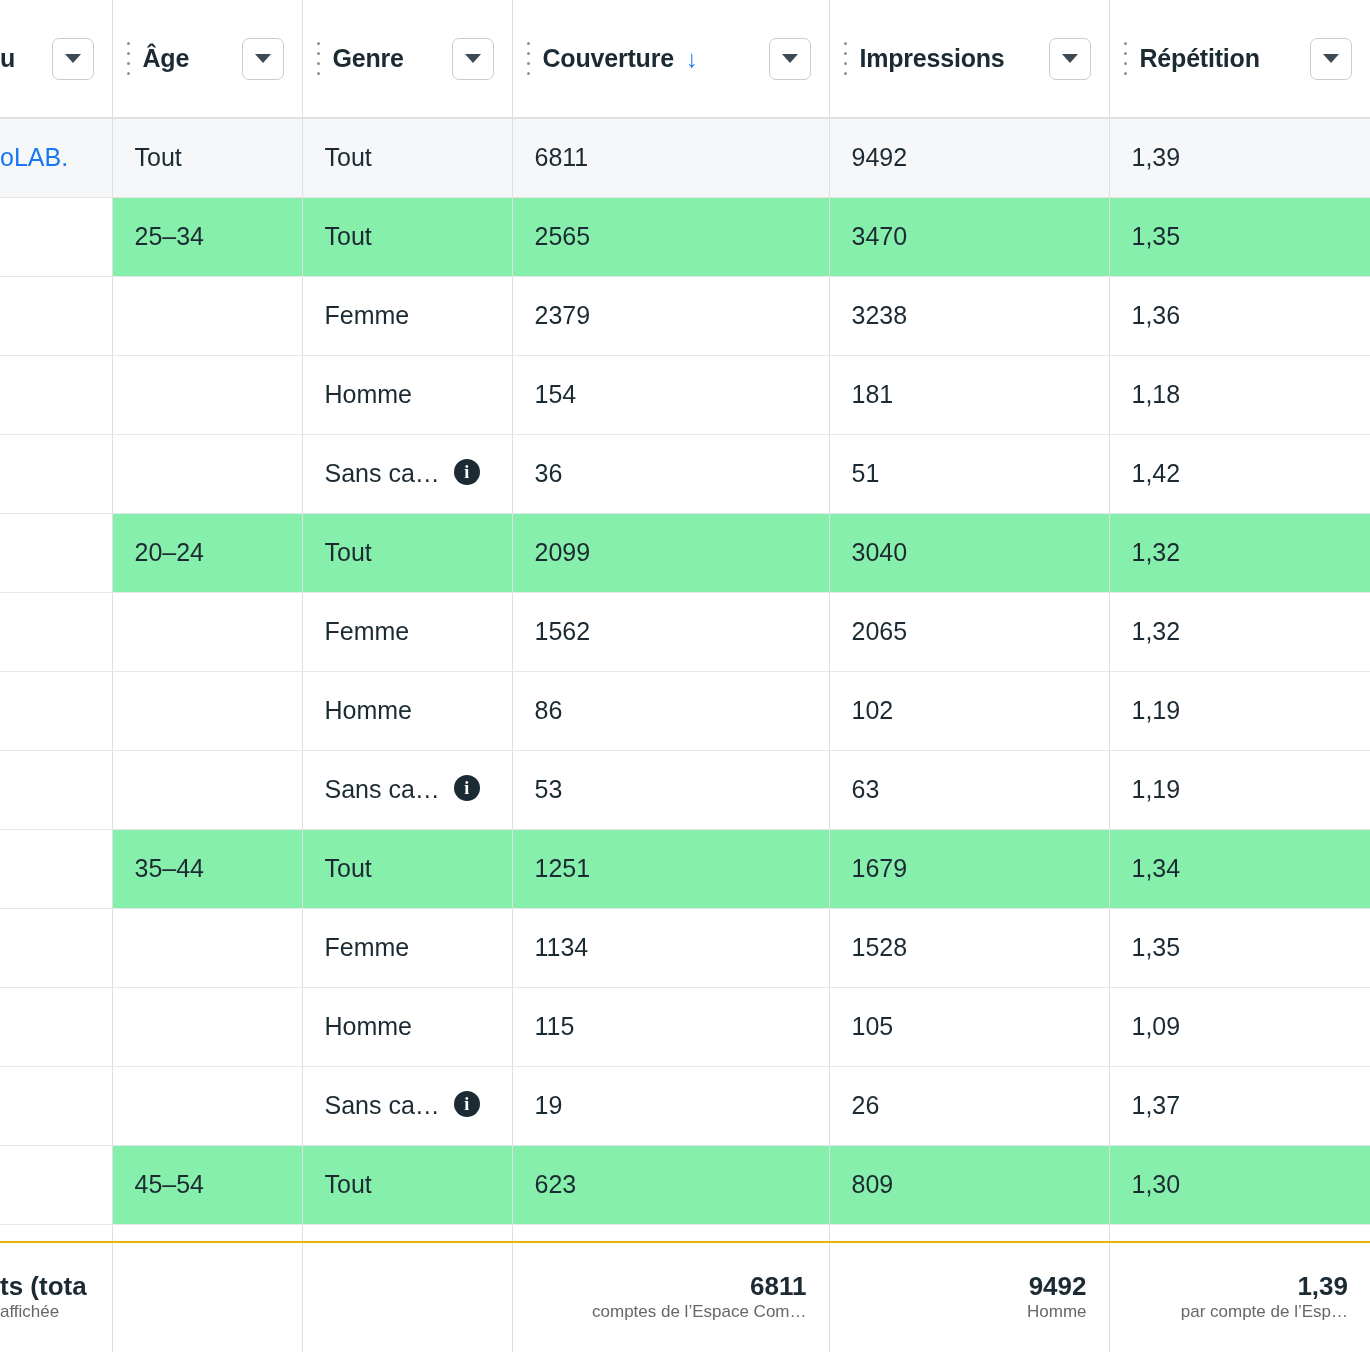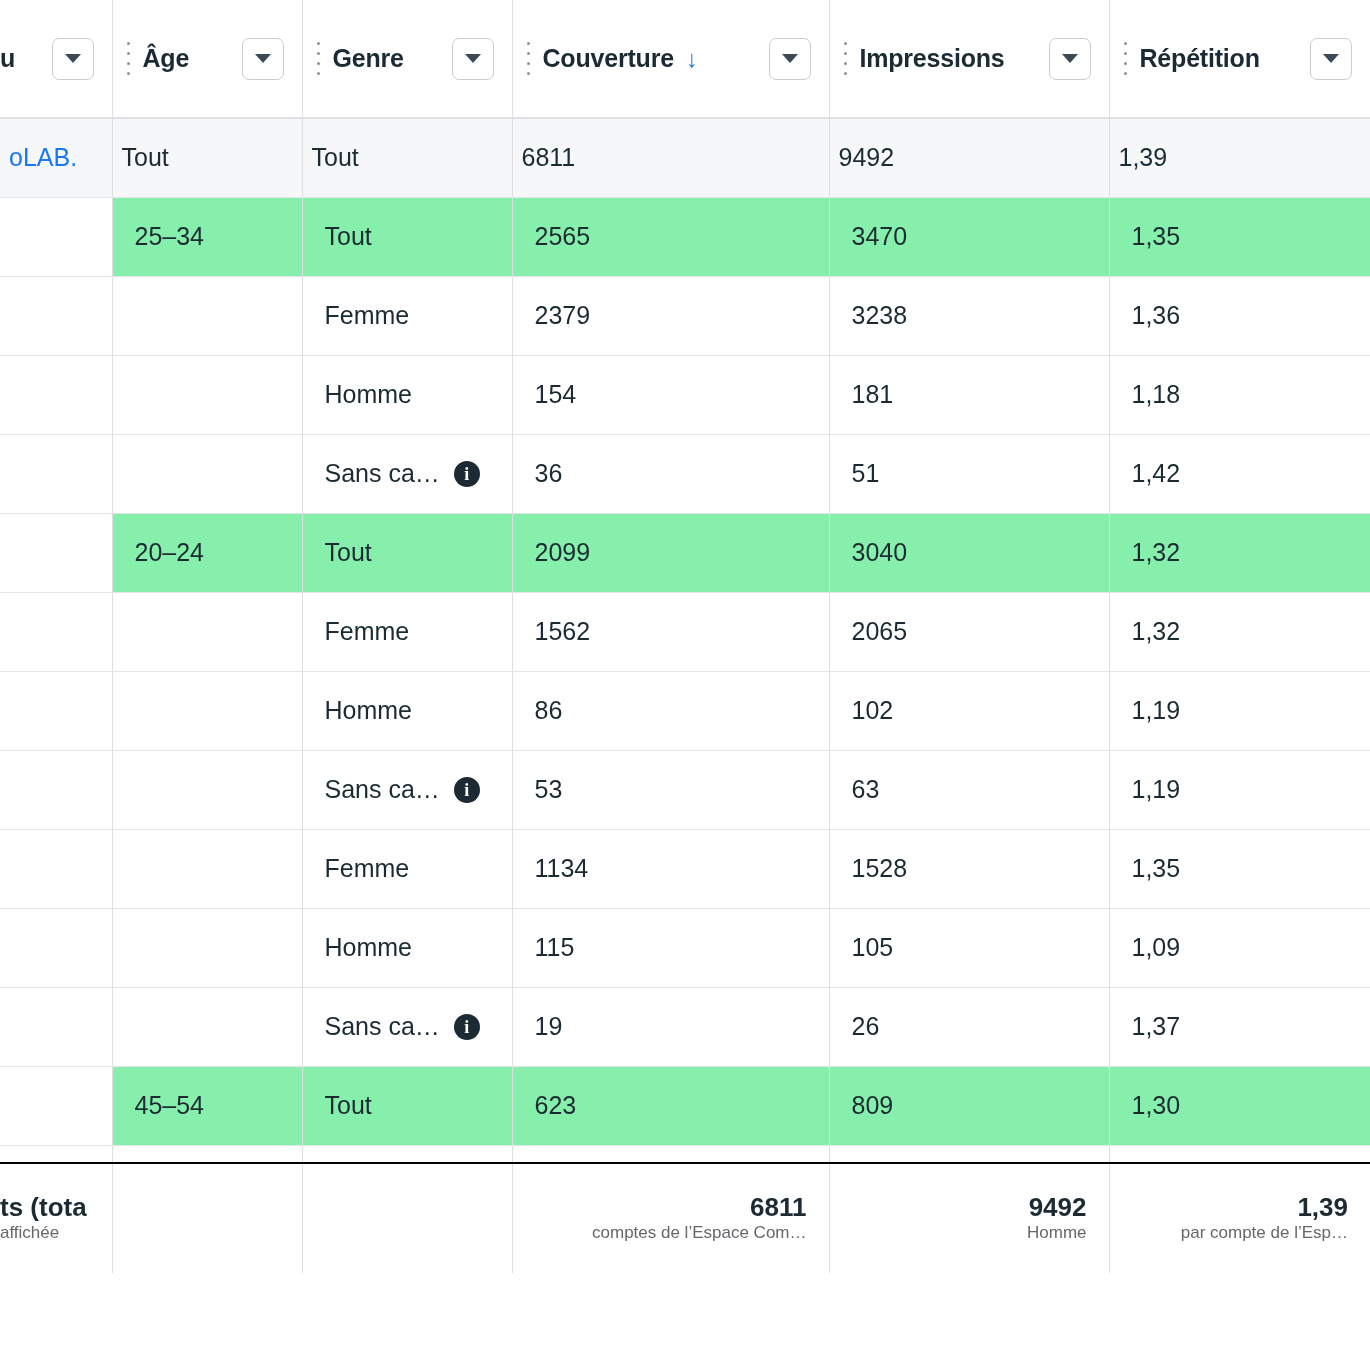--- a/index.html
+++ b/index.html
@@ -97,47 +97,47 @@
     border-bottom: 1px solid #e4e6e9;
     border-right: 1px solid #dddfe2;
     padding: 0 22px;
     font-size: 25px;
     color: #1c2b33;
     vertical-align: middle;
     white-space: nowrap;
     overflow: hidden;
     background: #ffffff;
   }
-  tbody tr.shade td { background: #f6f7f8; padding-left: 9px; }
+  tbody tr.shade td { background: #f6f7f8; }
   td.dim-bg { background: #86efac; }
   td.white-bg { background: #ffffff; }
   td.noborder-r { border-right: none; }
   td.cut-left { padding-left: 0; }
 
-  .cell-flex { display: flex; align-items: center; gap: 14px; }
+  .cell-flex { display: flex; gap: 14px; }
   .info-icon {
     width: 26px; height: 26px;
     border-radius: 50%;
     background: #1c2b33;
     color: #ffffff;
     font-size: 18px;
     font-weight: bold;
     font-family: "Liberation Serif", serif;
     display: inline-flex;
     align-items: center;
     justify-content: center;
     flex: 0 0 26px;
     line-height: 1;
   }
   .link-blue { color: #1877f2; }
 
   
   tfoot td {
     height: 110px;
-    border-top: 2px solid #000000;
+    border-top: 2px solid #eab308;
     border-right: 1px solid #dddfe2;
     padding: 0 22px;
     vertical-align: middle;
     background: #ffffff;
   }
   .foot-right { text-align: right; }
   .foot-val {
     font-size: 26px;
     font-weight: bold;
     color: #1c2b33;
@@ -356,20 +356,28 @@
           <span class="cell-flex">
             <span>Sans ca…</span>
             <span class="info-icon">i</span>
           </span>
         </td>
         <td>53</td>
         <td>63</td>
         <td class="noborder-r">1,19</td>
       </tr>
 
+      <tr>
+        <td class="cut-left white-bg"></td>
+        <td class="dim-bg">35–44</td>
+        <td class="dim-bg">Tout</td>
+        <td class="dim-bg">1251</td>
+        <td class="dim-bg">1679</td>
+        <td class="dim-bg noborder-r">1,34</td>
+      </tr>
 
       <tr>
         <td class="cut-left"></td>
         <td></td>
         <td>Femme</td>
         <td>1134</td>
         <td>1528</td>
         <td class="noborder-r">1,35</td>
       </tr>
 

